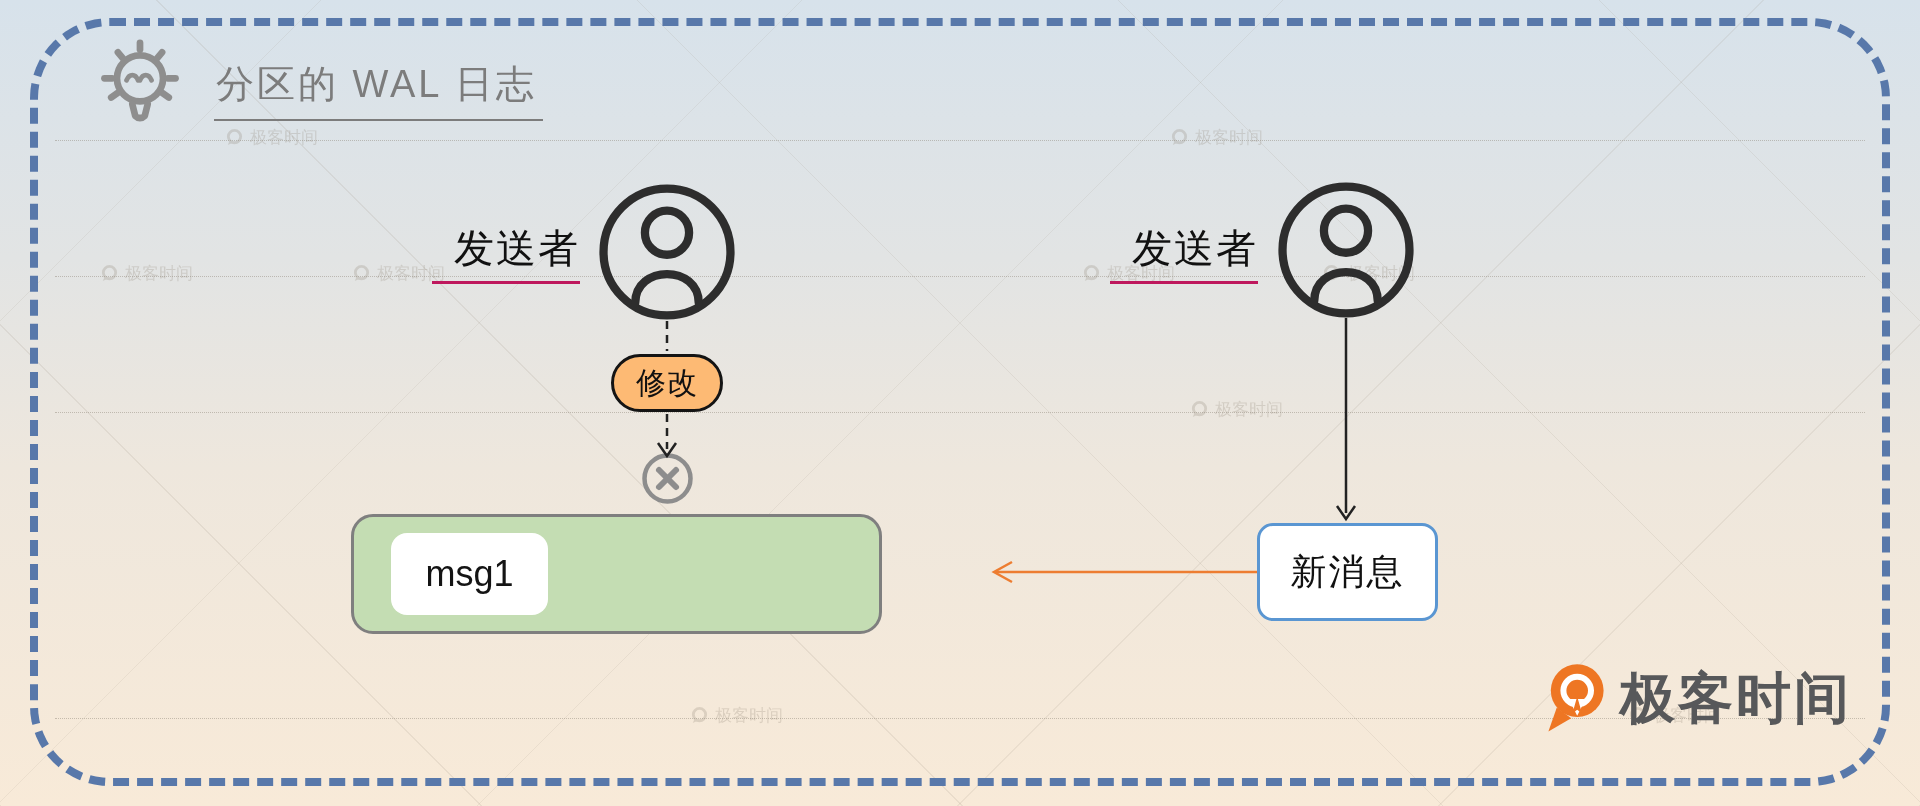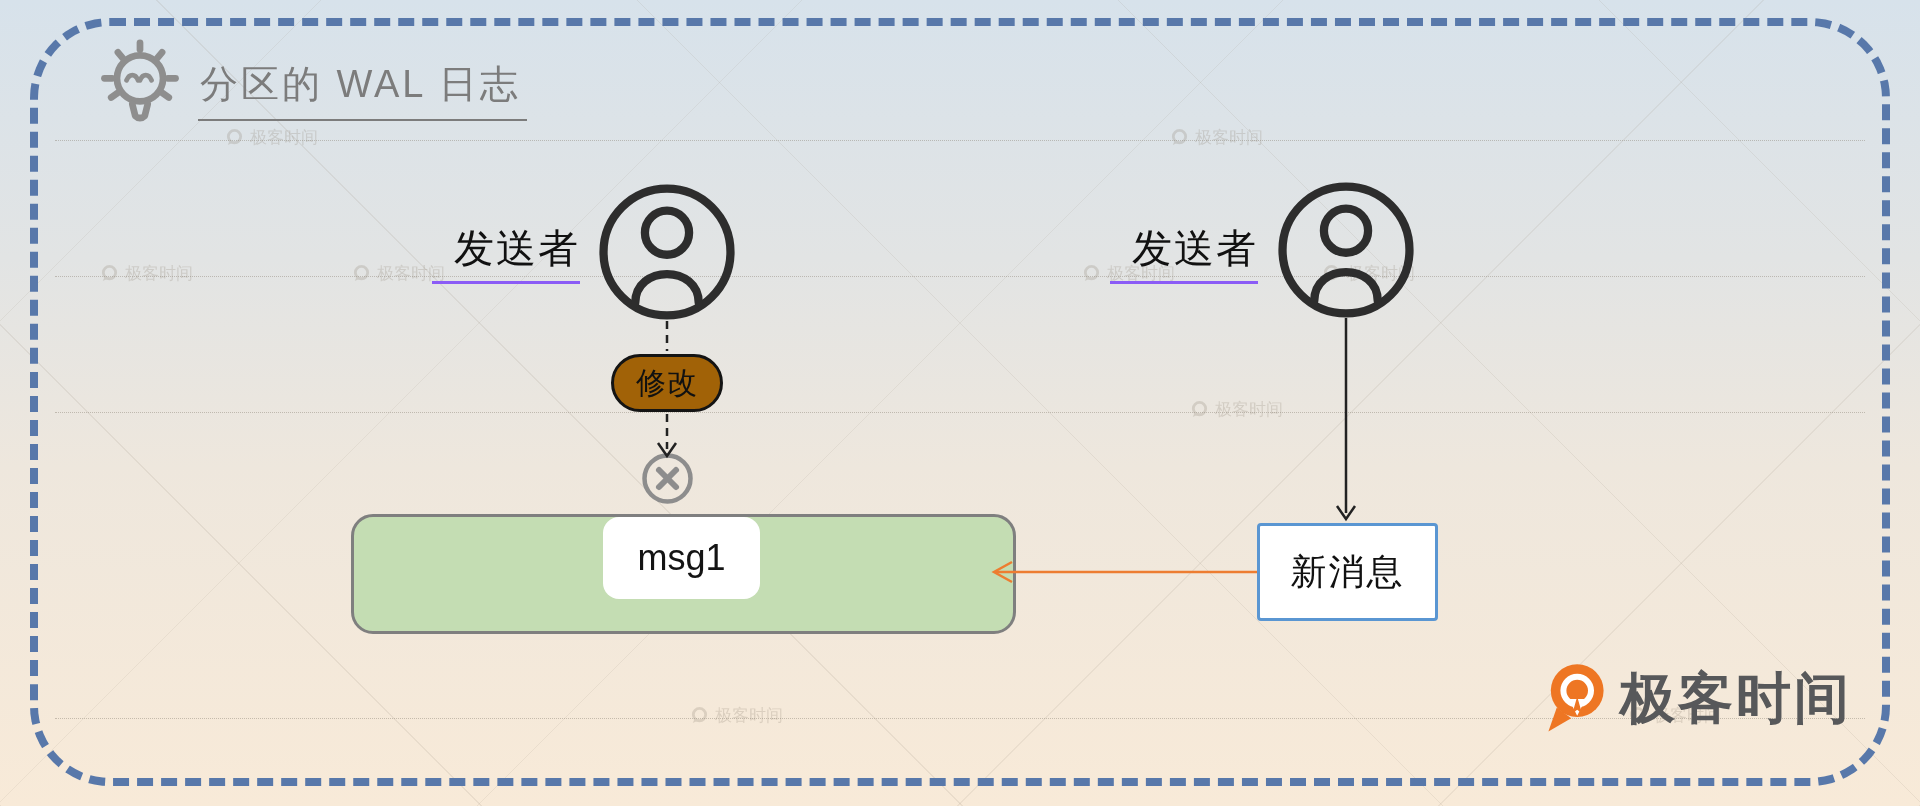--- a/index.html
+++ b/index.html
@@ -13,63 +13,62 @@
   
   .diag1{ background:repeating-linear-gradient(45deg, rgba(150,138,122,0.14) 0 1px, transparent 1px 340px); }
   .diag2{ background:repeating-linear-gradient(-45deg, rgba(150,138,122,0.12) 0 1px, transparent 1px 340px); }
   .dotrow{ position:absolute; left:55px; width:1810px; height:0; border-top:1px dotted rgba(140,130,118,0.45); }
 
   .frame{
     position:absolute; left:30px; top:18px; width:1860px; height:768px;
     border:8px dashed #5878aa; border-radius:80px;
   }
 
-  .title-wrap{ position:absolute; left:92px; top:38px; display:flex; align-items:center; }
+  .title-wrap{ position:absolute; left:92px; top:38px; display:flex; align-items:center;gap:16px; }
   .bulb{ width:96px; height:96px; flex:0 0 auto; }
   .title{
     margin-left:10px; margin-top:8px;
     font-size:38px; color:#7c7c7c; letter-spacing:3px;
     border-bottom:2px solid #7c7c7c; padding:0 6px 9px 2px;
   }
 
   .sender-label{
     position:absolute; width:148px; text-align:right;
     font-size:40px; color:#111; letter-spacing:2px;
-    border-bottom:3px solid #8b5cf6; padding-bottom:5px;
+    border-bottom:3px solid #be185d; padding-bottom:5px;
   }
   .sender-label.left{ left:432px; top:221px; }
   .sender-label.right{ left:1110px; top:221px; }
   .person{ position:absolute; width:138px; height:138px; }
   .person.left{ left:598px; top:183px; }
   .person.right{ left:1277px; top:181px; }
 
   .pill{
     position:absolute; left:611px; top:354px; width:112px; height:58px;
-    background:#a16207; border:3px solid #141414; border-radius:29px;
+    background:#fdba74; border:3px solid #141414; border-radius:29px;
     display:flex; align-items:center; justify-content:center;
     font-size:30px; color:#111; letter-spacing:1px;
   }
   .xmark{ position:absolute; left:640px; top:451px; width:55px; height:55px; }
 
   .logbox{
-    position:absolute; left:351px; top:514px; width:665px; height:120px;
+    position:absolute; left:351px; top:514px; width:531px; height:120px;
     background:#c4ddb3; border:3px solid #7f7f7f; border-radius:22px;
     display:flex; align-items:center; justify-content:space-between;
     padding:0 41px 0 37px;
-    flex-direction:column;
   }
   .msg{
     width:157px; height:82px; background:#fff; border-radius:16px;
     display:flex; align-items:center; justify-content:center;
     font-size:36px; color:#141414;
   }
 
   .newmsg{
     position:absolute; left:1257px; top:523px; width:181px; height:98px;
-    background:#fff; border:3px solid #5a96d2; border-radius:4px;
+    background:#fff; border:3px solid #5a96d2; border-radius:16px;
     display:flex; align-items:center; justify-content:center;
     font-size:36px; color:#111; letter-spacing:2px;
   }
 
   .connectors{ position:absolute; inset:0; width:1920px; height:806px; }
 
   .brand{
     position:absolute; left:1546px; top:662px;
     display:flex; align-items:center;
   }

